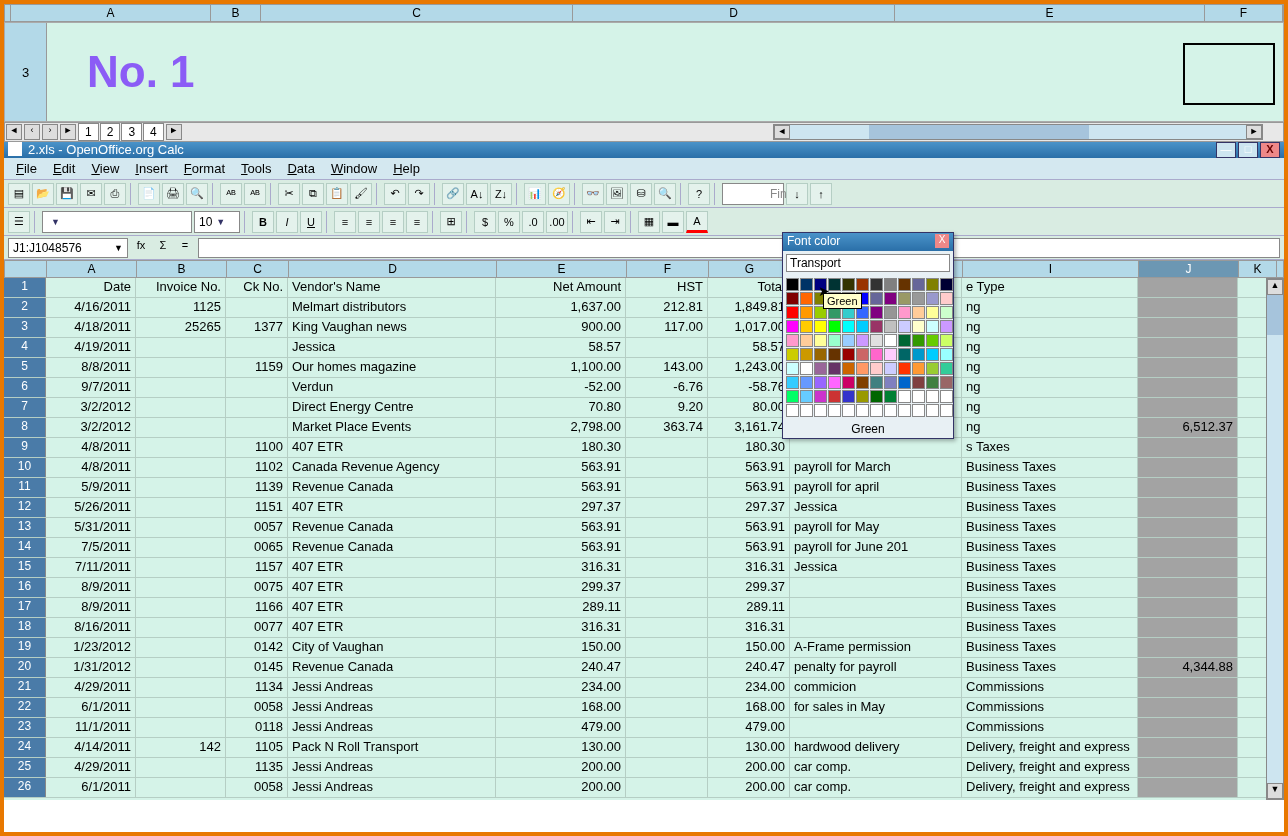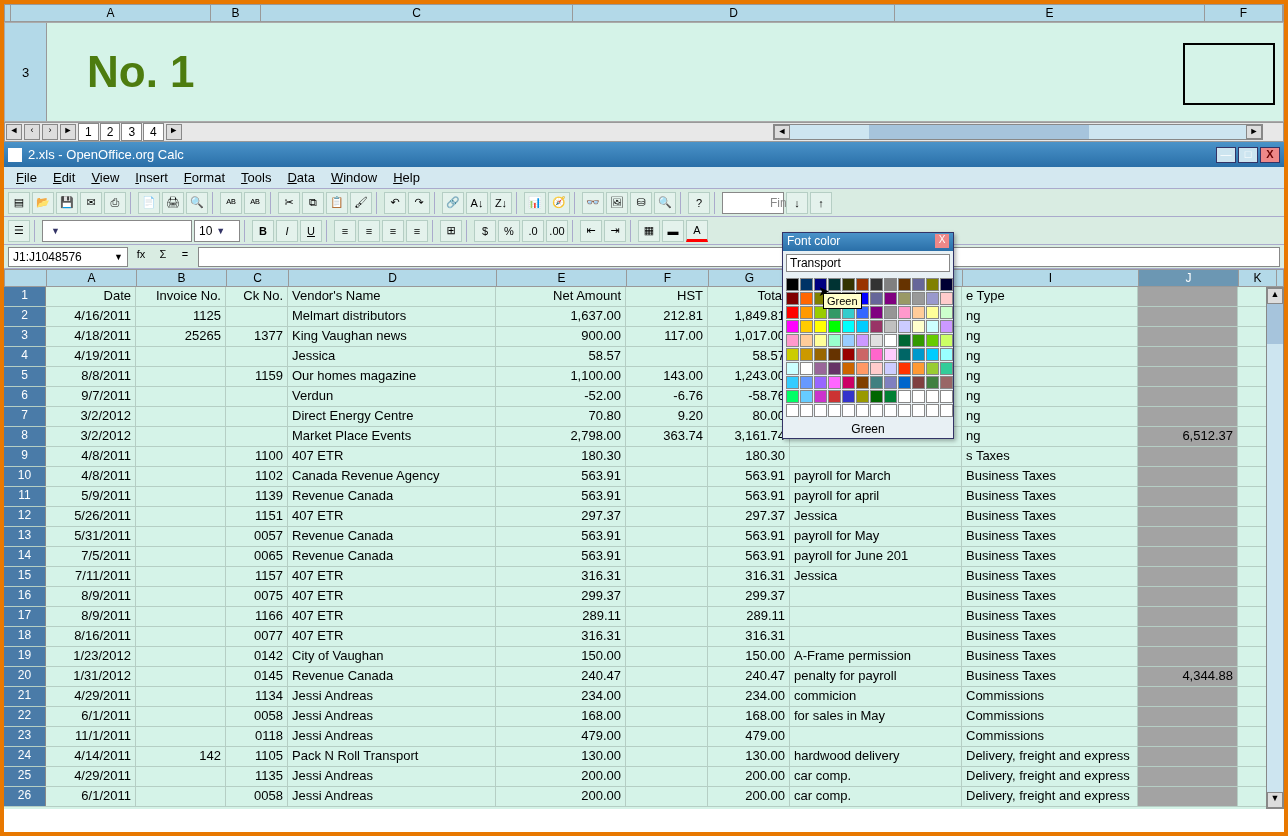--- a/index.html
+++ b/index.html
@@ -1,34 +1,34 @@
 <!DOCTYPE html>
 <html><head>
 <meta charset="utf-8">
 <style>
 * { box-sizing: border-box; margin: 0; padding: 0; font-family: Arial, sans-serif; }
 body { background: #fff; width: 1288px; height: 836px; overflow: hidden; border: 4px solid #e87800; position: relative; }
 
 
 .banner { background: #d5f3e8; height: 100px; display: flex; align-items: center; border: 1px solid #aaa; position: relative; }
 .banner-rowhdr { background: #b3d9e8; width: 42px; height: 100%; border-right: 1px solid #999; display: flex; align-items: center; justify-content: center; font-size: 13px; color: #000; }
-.no1 { color: #4d7c0f; font-size: 44px; font-weight: bold; margin-left: 40px; margin-right: 110px; }
+.no1 { color: #8b5cf6; font-size: 44px; font-weight: bold; margin-left: 40px; margin-right: 110px; }
 .title-main { color: #0033cc; font-size: 44px; font-weight: bold; }
 .banner-empty { position: absolute; right: 8px; top: 20px; width: 92px; height: 62px; border: 2px solid #000; background: #d5f3e8; }
 
 
 .sheet-tabs-row { height: 20px; background: #e8e8e8; display: flex; align-items: center; border: 1px solid #999; position: relative; }
 .tab-nav { width: 16px; height: 16px; background: #ddd; border: 1px solid #888; margin: 0 1px; font-size: 9px; text-align: center; }
 .sheet-tab { padding: 1px 6px; font-size: 12px; border: 1px solid #888; background: #fff; margin-left: 1px; }
 .hscroll-upper { position: absolute; right: 20px; width: 490px; height: 16px; background: #cde5f0; border: 1px solid #888; display: flex; }
 .hscroll-upper .thumb { width: 220px; height: 100%; background: #a6c4dc; margin: 0 auto; }
 .hscroll-upper .arr { width: 16px; background: #ddd; border: 1px solid #888; font-size: 9px; text-align: center; }
 
 
-.titlebar { height: 25px; background: linear-gradient(#4a93c9, #2a6fa8); display: flex; align-items: center; color: #fff; font-size: 13px; padding: 0 4px; }
+.titlebar { height: 16px; background: linear-gradient(#4a93c9, #2a6fa8); display: flex; align-items: flex-start; color: #fff; font-size: 13px; padding: 0 4px; }
 .titlebar .icon { width: 14px; height: 14px; background: #fff; margin-right: 6px; }
 .win-buttons { margin-left: auto; display: flex; gap: 2px; }
 .win-btn { width: 20px; height: 16px; background: #cde5f0; border: 1px solid #336; font-size: 11px; text-align: center; line-height: 13px; }
 .win-close { background: #e88; color: #600; font-weight: bold; }
 
 
 .menubar { height: 22px; background: #d4e8f0; display: flex; align-items: center; padding: 0 4px; font-size: 13px; border-bottom: 1px solid #aac; }
 .menu-item { padding: 2px 8px; }
 .menu-item u { text-decoration: underline; }
 

